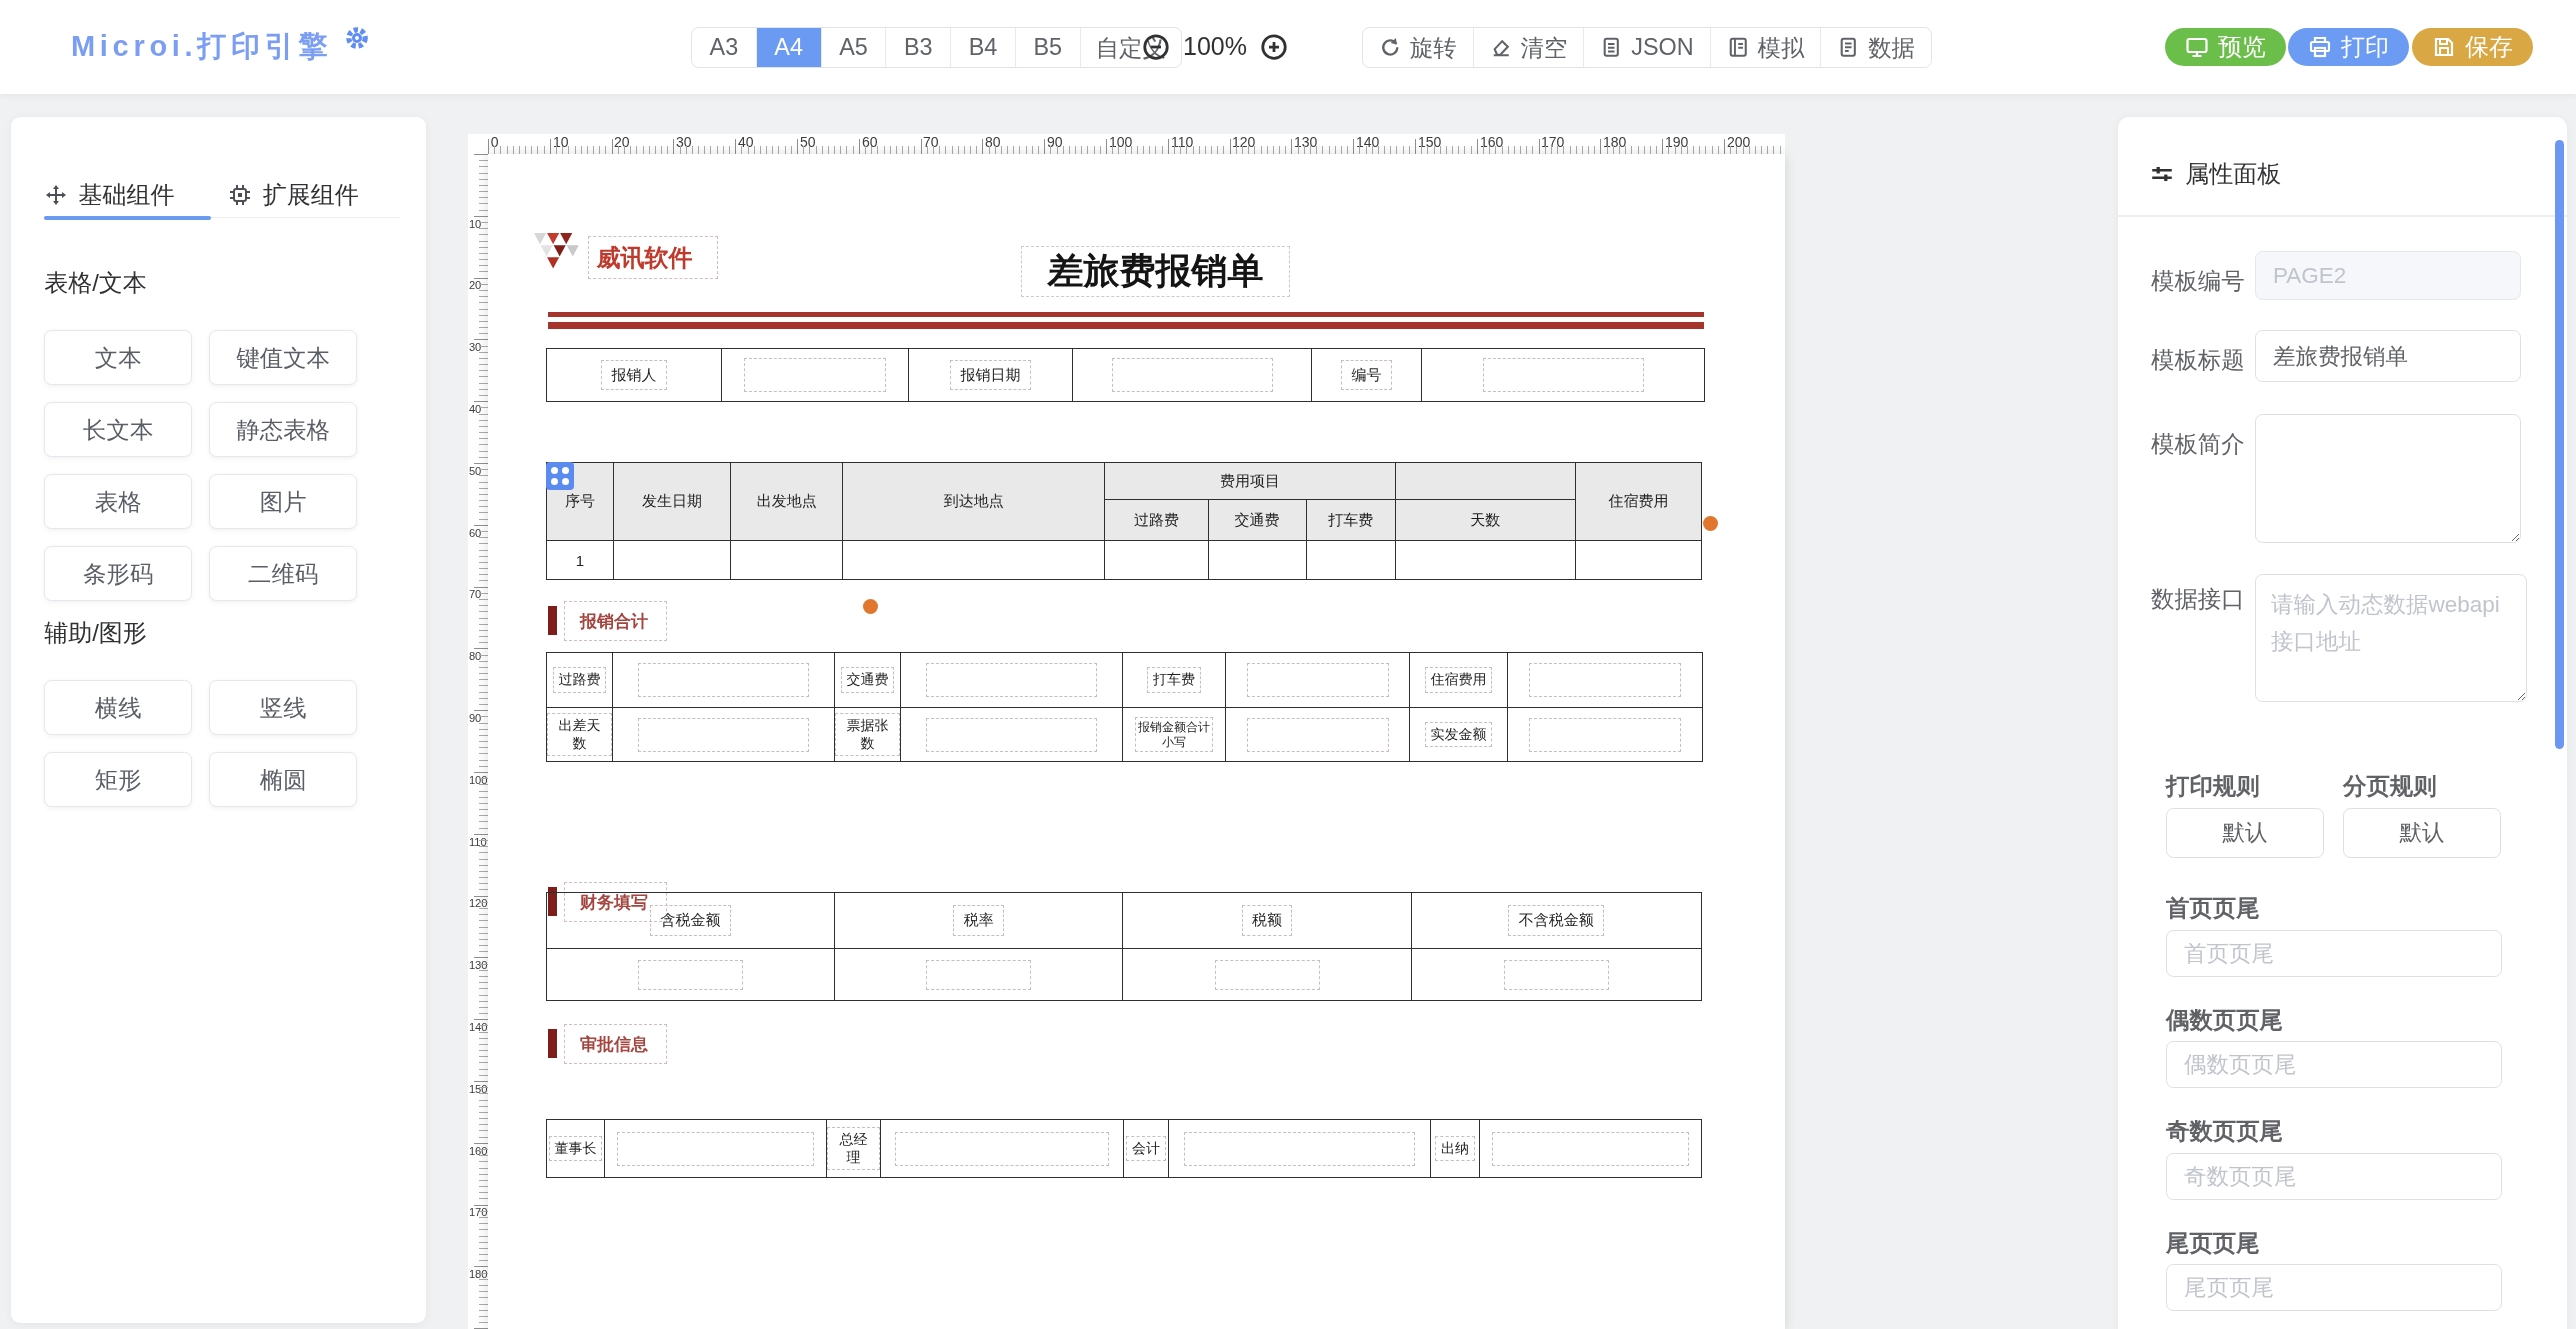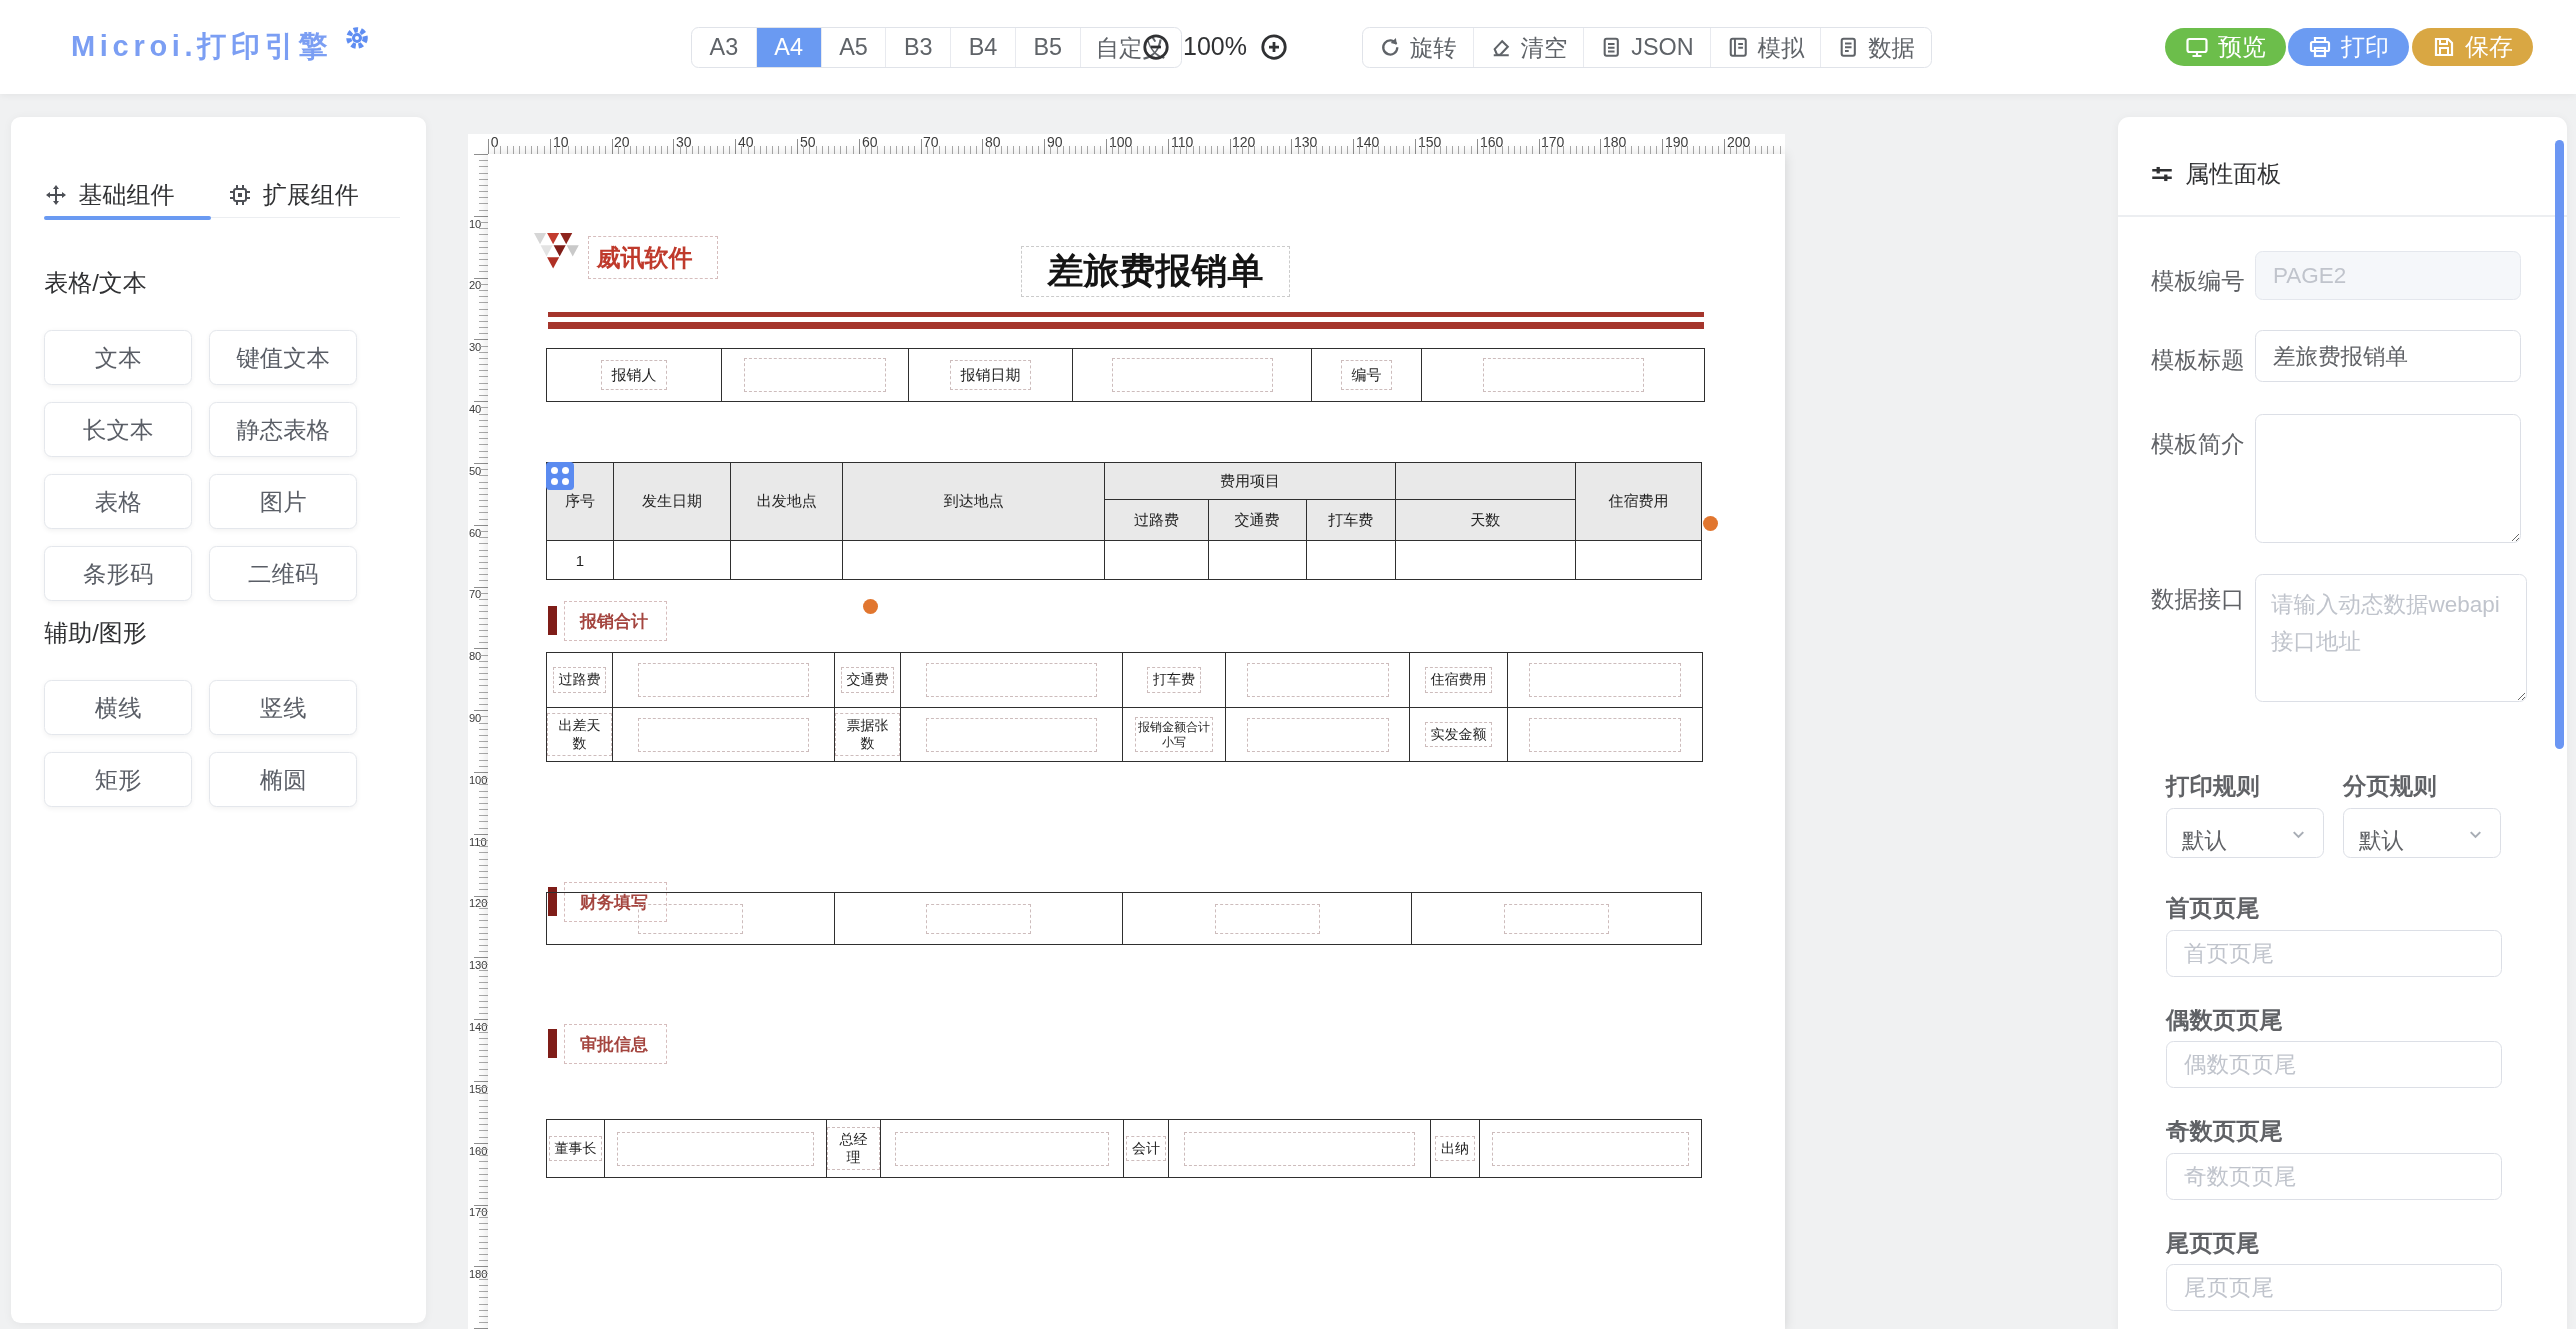--- a/index.html
+++ b/index.html
@@ -108,21 +108,21 @@
   .panel-title{position:absolute;left:31px;top:41px;display:flex;align-items:center;gap:10.3px;
                font-size:24px;color:#303133;}
   .panel-sep{position:absolute;left:0;right:0;top:98px;height:1.9px;background:#eceef1;}
   .plabel{position:absolute;font-size:23.4px;color:#606266;}
   .pctl{position:absolute;box-sizing:border-box;border:1.9px solid #dcdfe6;border-radius:7.5px;
         font-family:"Liberation Sans",sans-serif;font-size:22.5px;color:#606266;background:#fff;}
   input.pctl{padding:0 17px;outline:none;}
   textarea.pctl{padding:11.2px 15px;outline:none;resize:both;line-height:37px;}
   .pctl::placeholder{color:#c0c4cc;}
   .pctl.disabled{background:#f5f7fa;border-color:#e4e7ed;color:#c0c4cc;}
-  .psel{display:flex;justify-content:space-between;padding:16px 15px;cursor:pointer;}
+  .psel{display:flex;align-items:center;justify-content:space-between;padding:8px 15px;cursor:pointer;flex-direction:column;}
   .pscroll{position:absolute;right:2.8px;top:23.4px;width:9.4px;height:609px;border-radius:4.7px;background:#6b96f3;}
 </style>
 </head>
 <body>
 
 <div class="header">
   <div class="logo">
     <span>Microi.打印引擎</span>
     <svg width="28" height="28" viewBox="0 0 24 24">
       <circle cx="12" cy="12" r="7" fill="none" stroke="#5f8df2" stroke-width="4.5" stroke-dasharray="3.6 2.4"></circle>
@@ -835,20 +835,26 @@
     <span class="sec-box">财务填写</span>
   </div>
   <table class="tpl t-finance">
     <colgroup>
         <col style="width:288px">
         <col style="width:288px">
         <col style="width:288px">
         <col style="width:290px">
       </colgroup>
     <tbody>
+        <tr style="height:56px">
+      <td><span class="dbox">含税金额</span></td>
+      <td><span class="dbox">税率</span></td>
+      <td><span class="dbox">税额</span></td>
+      <td><span class="dbox">不含税金额</span></td>
+    </tr>
     <tr style="height:52px">
       <td><span class="dinput short" style="width:103px"></span></td>
       <td><span class="dinput short" style="width:103px"></span></td>
       <td><span class="dinput short" style="width:103px"></span></td>
       <td><span class="dinput short" style="width:103px"></span></td>
     </tr>
   </tbody>
     </table>
 
   <div class="sec" style="top:870px">

